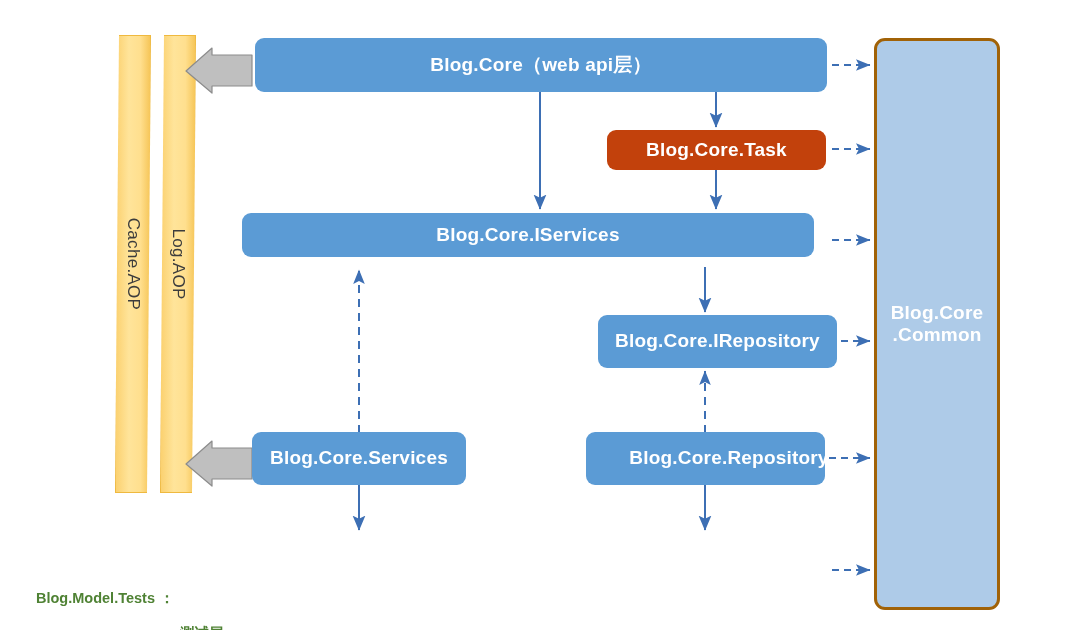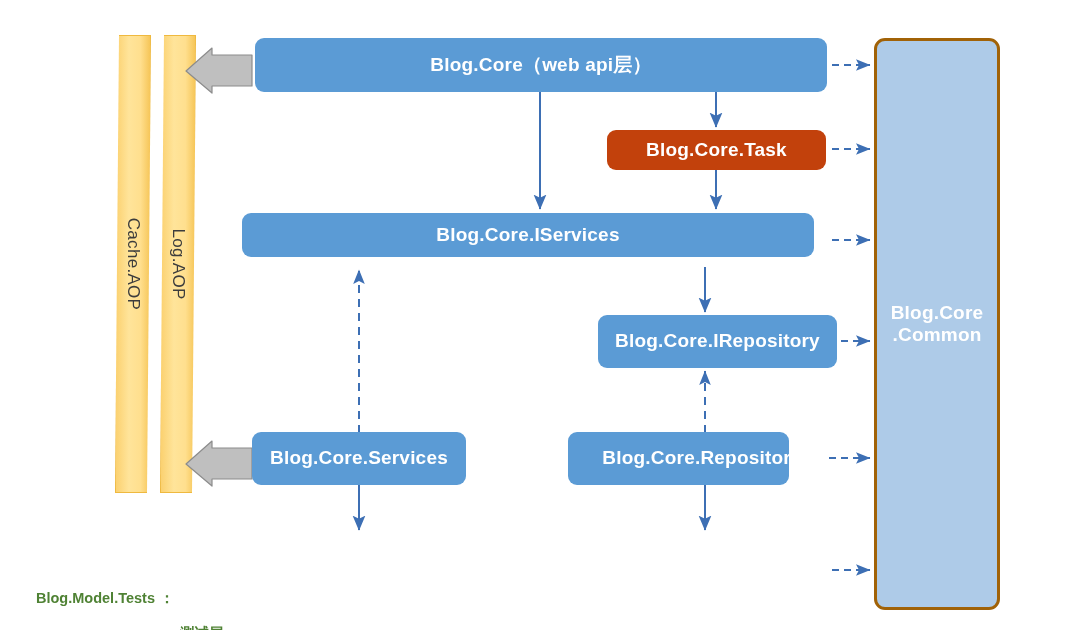--- a/index.html
+++ b/index.html
@@ -159,21 +159,21 @@
   </div>
 
   <div class="box box-blue" style="left:586px;top:315px;width:239px;height:53px;margin-left:12px;">
     <span>Blog.Core.IRepository</span>
   </div>
 
   <div class="box box-blue" style="left:252px;top:432px;width:214px;height:53px;align-items:center;">
     <span>Blog.Core.Services</span>
   </div>
 
-  <div class="box box-blue" style="left:568px;top:432px;width:221px;height:53px;padding-left:47px;">
+  <div class="box box-blue" style="left:586px;top:432px;width:239px;height:53px;padding-left:47px;">
     <span>Blog.Core.Repository</span>
   </div>
 
 
   <div class="box box-common" style="left:874px;top:38px;width:126px;height:572px;">
     <span>Blog.Core</span>
     <span>.Common</span>
   </div>
 
   <div id="legend">

